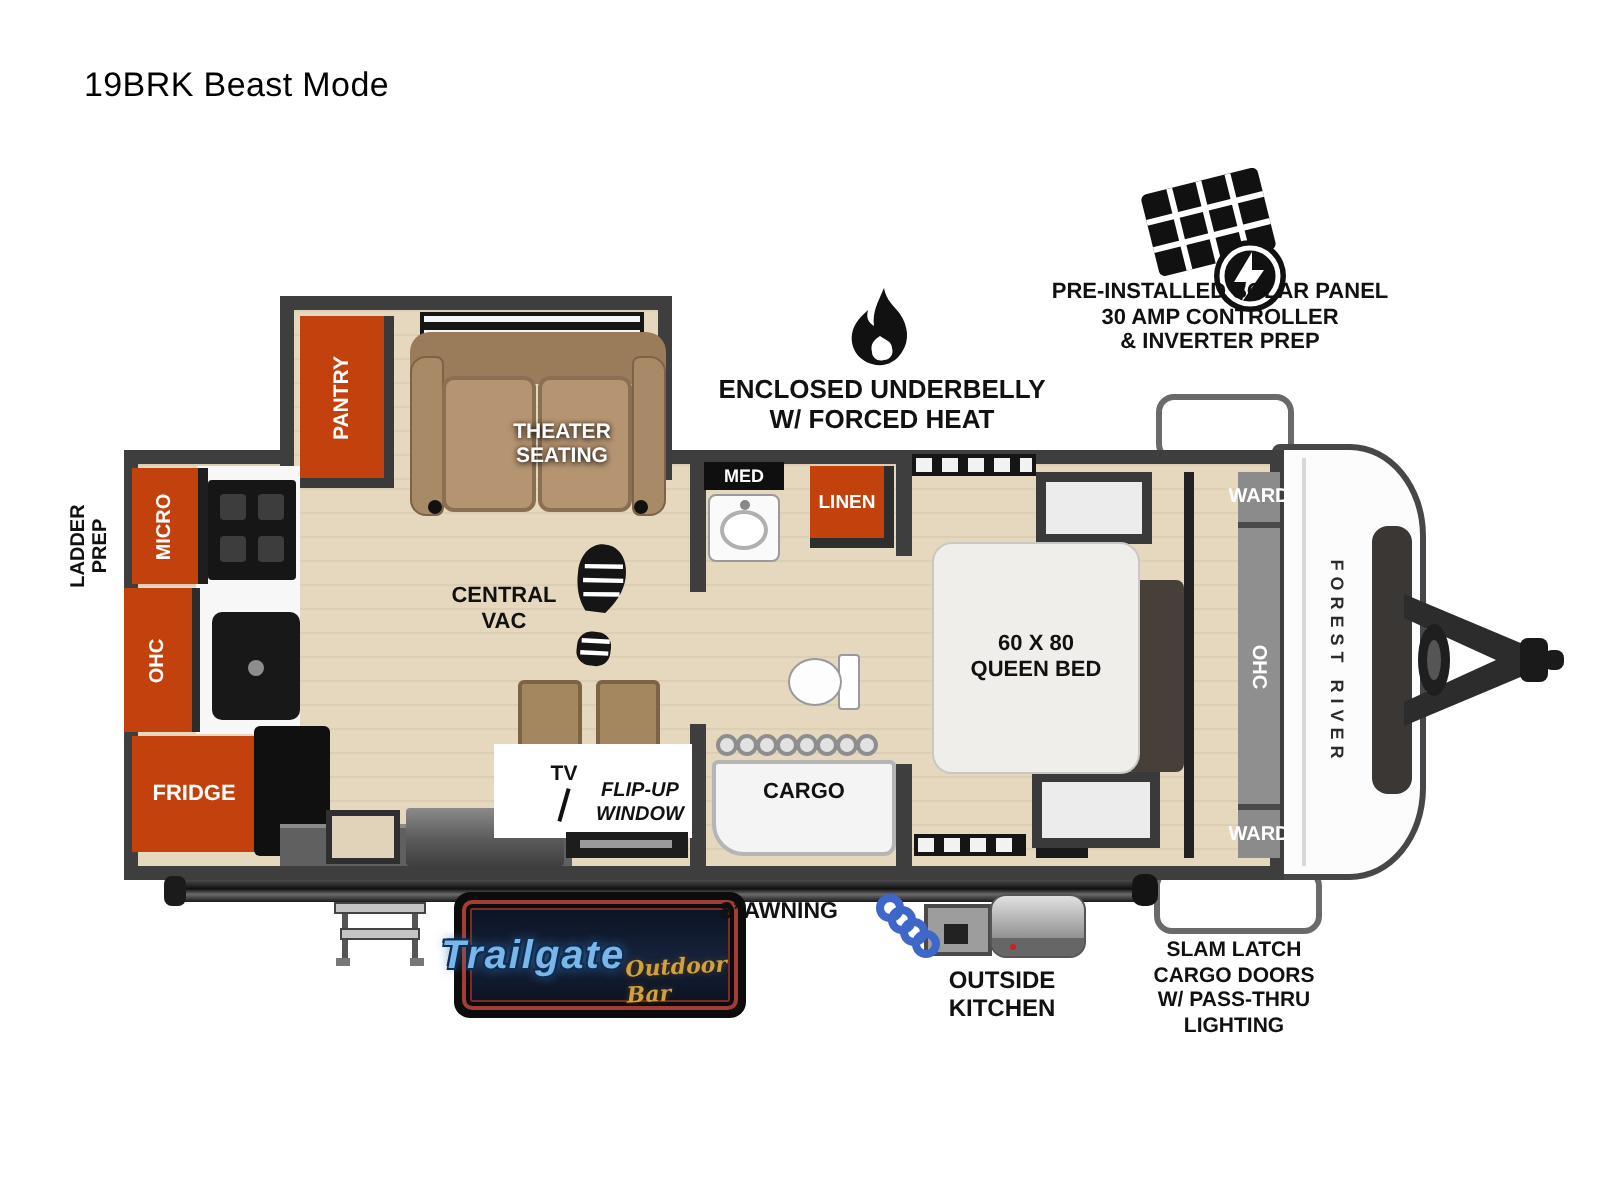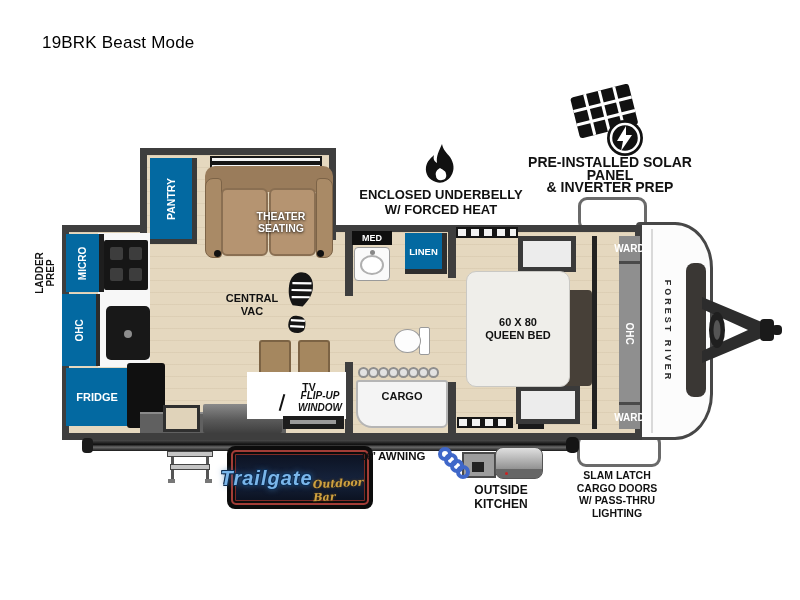--- a/index.html
+++ b/index.html
@@ -2,30 +2,30 @@
 <html><head>
 <meta charset="utf-8">
 <style>
   * { box-sizing: border-box; margin: 0; padding: 0; }
   body { background:#fff; }
   .stage { position:relative; width:800px; height:524px; background:#fff;
            font-family:"Liberation Sans", sans-serif; overflow:hidden; }
   .abs { position:absolute; }
   .lbl { position:absolute; font-weight:700; color:#111; line-height:1.18; text-align:center; }
   .wall { position:absolute; background:#3e3e3e; }
-  .cab { position:absolute; background:#0369a1; display:flex; align-items:center; justify-content:center; }
+  .cab { position:absolute; background:#c2410c; display:flex; align-items:center; justify-content:center; }
   .cab span { color:#fff; font-weight:700; }
   .rot-ccw { transform:rotate(-90deg); white-space:nowrap; }
   .rot-cw  { transform:rotate(90deg);  white-space:nowrap; }
 
   #title { left:42px; top:33px; font-size:17px; color:#000; letter-spacing:.2px; }
 
   
   #solar-icon { left:568px; top:84px; width:82px; height:80px; z-index:6; }
-  #solar-text { left:524px; top:156px; width:172px; font-size:14px; line-height:12.5px; z-index:6; }
+  #solar-text { left:524px; top:140px; width:172px; font-size:11px; line-height:12.5px; z-index:6; }
   #flame-icon { left:423px; top:144px; width:34px; height:42px; z-index:6; }
   #underbelly-text { left:349px; top:187px; width:184px; font-size:13px; line-height:15px; z-index:6; }
 
   
   #passthru-door { left:578px; top:197px; width:69px; height:34px; background:#fff;
                    border:3px solid #6a6a6a; border-radius:9px; z-index:0; }
   #cargo-door { left:577px; top:434px; width:84px; height:33px; background:#fff;
                 border:3px solid #6a6a6a; border-radius:9px; z-index:0; }
   #front-cap { left:636px; top:222px; width:77px; height:218px; background:#fcfcfc;
                border:3px solid #474747; border-radius:4px 38px 38px 4px / 4px 46px 46px 4px; z-index:0; }
@@ -93,21 +93,21 @@
              border:2px solid #7c6344; border-radius:3px; z-index:3; }
   #ottoman-a { left:259px; top:340px; } #ottoman-b { left:298px; top:340px; }
 
   #bottom-counter { left:140px; top:412px; width:146px; height:21px; background:#606060;
                     border-top:2px solid #8a8a8a; z-index:3; }
   #door-landing { left:163px; top:405px; width:37px; height:27px; border:3px solid #2f2f2f;
                   background:#e0d3ba; z-index:4; }
   #tv-console { left:203px; top:404px; width:79px; height:29px; border-radius:2px; z-index:4;
                 background:linear-gradient(180deg,#8a8a8a,#5a5a5a 55%,#3f3f3f); }
   #label-patch { left:247px; top:372px; width:99px; height:47px; background:#fff; z-index:4; }
-  #tv-label { left:270px; top:381px; width:24px; font-size:10.5px; z-index:5;margin-left:27px; }
+  #tv-label { left:270px; top:381px; width:24px; font-size:10.5px; z-index:5; }
   #tv-leader { left:281px; top:394px; width:2px; height:17px; background:#111; transform:rotate(16deg); z-index:5; }
   #flipup-label { left:292px; top:390px; width:56px; font-size:10px; z-index:5;font-style:italic; }
   #flip-window { left:283px; top:416px; width:61px; height:13px; background:#1d1d1d; z-index:5; }
   #flip-window i { position:absolute; left:7px; top:4px; width:46px; height:4px; background:#9a9a9a; }
 
   
   #bwl-a { left:345px; top:230px; width:8px; height:66px; z-index:3; }
   #bwl-b { left:345px; top:362px; width:8px; height:72px; z-index:3; }
   #bwr-a { left:448px; top:230px; width:8px; height:48px; z-index:3; }
   #bwr-b { left:448px; top:382px; width:8px; height:52px; z-index:3; }
@@ -212,20 +212,21 @@
         <line x1="6" y1="20" x2="66" y2="20"></line>
           <line x1="6" y1="34" x2="66" y2="34"></line>
       </g>
     </g>
     <circle cx="57" cy="54" r="18" fill="#111"></circle>
     <circle cx="57" cy="54" r="14" fill="none" stroke="#fff" stroke-width="2.5"></circle>
     <polygon points="58,42 49,57 55,57 53,67 64,51 58,51" fill="#fff"></polygon>
   </svg>
   <div id="solar-text" class="lbl">
     <div>PRE-INSTALLED SOLAR PANEL</div>
+    <div>30 AMP CONTROLLER</div>
     <div>&amp; INVERTER PREP</div>
   </div>
 
   <svg id="flame-icon" class="abs" viewBox="0 0 34 42">
     <path fill="#111" fill-rule="evenodd" d="M19 0c1 6 5 9 8 13 4 6 5 13 1 19-3 5-9 8-15 6C6 36 2 30 3 23c1-6 5-9 8-12-1 4 0 6 3 8-1-7 2-12 5-19zm-2 24c-3 2-5 4-4 8 0 3 3 5 6 4 3 0 5-3 4-6 0-3-3-4-6-6z"></path>
   </svg>
   <div id="underbelly-text" class="lbl">
     <div>ENCLOSED UNDERBELLY</div>
     <div>W/ FORCED HEAT</div>
   </div>
@@ -393,21 +394,21 @@
     <div id="foot-r" class="foot"></div>
   </div>
 
   <div id="logo" class="abs">
     <div id="logo-inner">
       <div id="logo-name">Trailgate</div>
       <div id="logo-sub">Outdoor Bar</div>
     </div>
   </div>
 
-  <div id="awning-label" class="lbl">16’ AWNING</div>
+  <div id="awning-label" class="lbl">8’ AWNING</div>
   <svg id="hose" class="abs" viewBox="0 0 34 32">
     <g fill="none" stroke="#3f67c9" stroke-width="4">
       <circle cx="9" cy="7" r="5"></circle>
         <circle cx="15" cy="13" r="5"></circle>
       <circle cx="21" cy="19" r="5"></circle>
         <circle cx="27" cy="25" r="5"></circle>
     </g>
   </svg>
   <div id="ok-box" class="abs">
     <div id="ok-faucet"></div>

